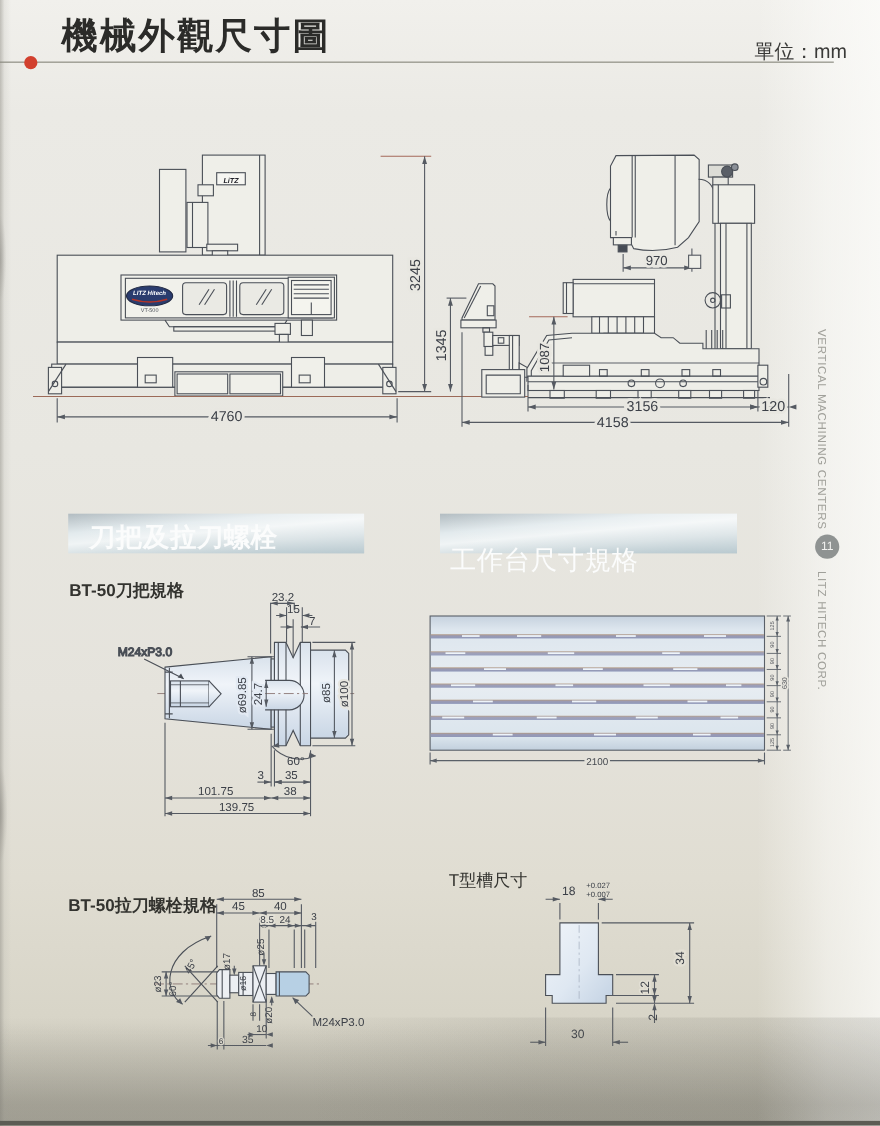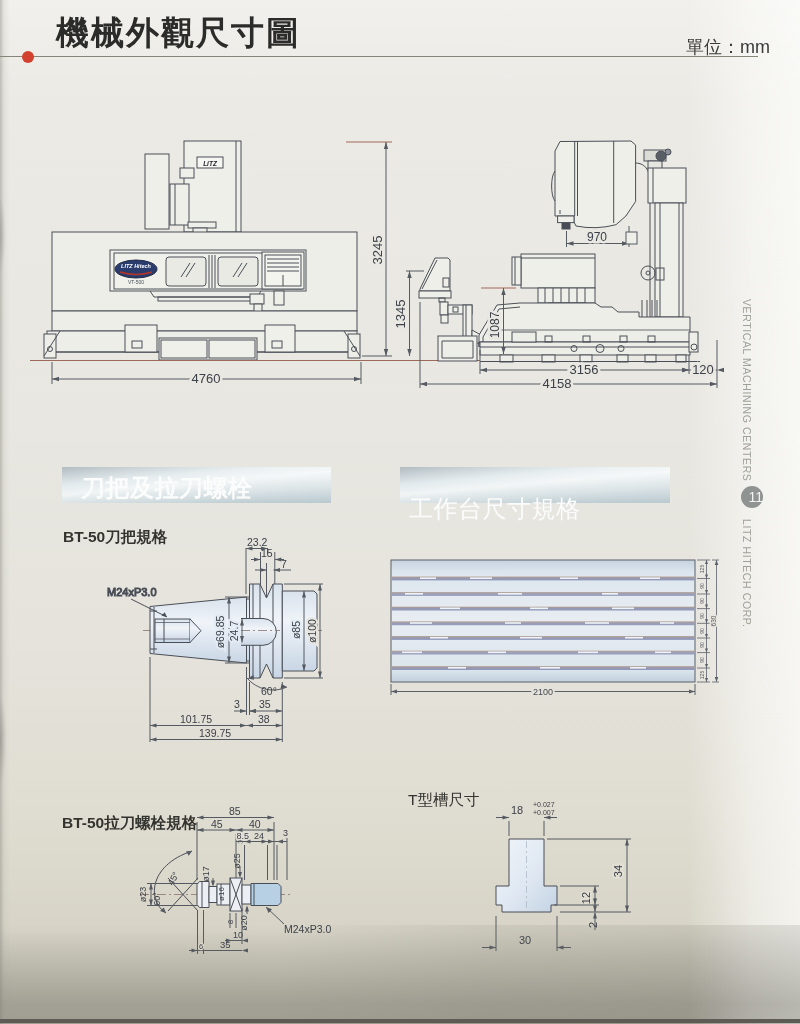--- a/index.html
+++ b/index.html
@@ -756,21 +756,21 @@
         <line x1="557" y1="916" x2="557" y2="951"></line>
       <line x1="482" y1="947.5" x2="496" y2="947.5"></line>
         <line x1="557" y1="947.5" x2="571" y2="947.5"></line>
       <path d="M496,947.5 l-6.5,-2 v4 z M557,947.5 l6.5,-2 v4 z" fill="#555a62" stroke="none"></path>
       <text x="519" y="944" font-size="11" fill="#3c4048" stroke="none" font-family="Liberation Sans,sans-serif">30</text>
     </g>
   </svg>
 
   <div style="position:absolute;left:741px;top:299px;writing-mode:vertical-rl;white-space:nowrap;font-size:10.5px;letter-spacing:0.6px;color:#a0a09a;">VERTICAL MACHINING CENTERS</div>
 
-  <div style="position:absolute;left:741px;top:486px;width:22px;height:22px;border-radius:50%;background:#8f9392;color:#f2f2f0;font-size:14px;text-align:right;line-height:22px;">11</div>
+  <div style="position:absolute;left:741px;top:486px;width:22px;height:22px;border-radius:50%;background:#8f9392;color:#f2f2f0;font-size:11px;text-align:center;line-height:22px;">11</div>
 
   <div style="position:absolute;left:741px;top:519px;writing-mode:vertical-rl;white-space:nowrap;font-size:10.5px;letter-spacing:0.6px;color:#a0a09a;">LITZ HITECH CORP.</div>
 
   <div style="position:absolute;left:0;top:925px;width:800px;height:99px;background:
     linear-gradient(90deg, rgba(108,106,96,0) 35%, rgba(108,106,96,.10) 60%, rgba(108,106,96,.16) 100%),
     linear-gradient(180deg, rgba(108,106,96,0) 0%, rgba(108,106,96,.16) 45%, rgba(108,106,96,.30) 80%, rgba(108,106,96,.26) 100%);"></div>
 
 
   <div style="position:absolute;left:0;top:1019px;width:800px;height:4px;background:#5c5c54;"></div>
 

